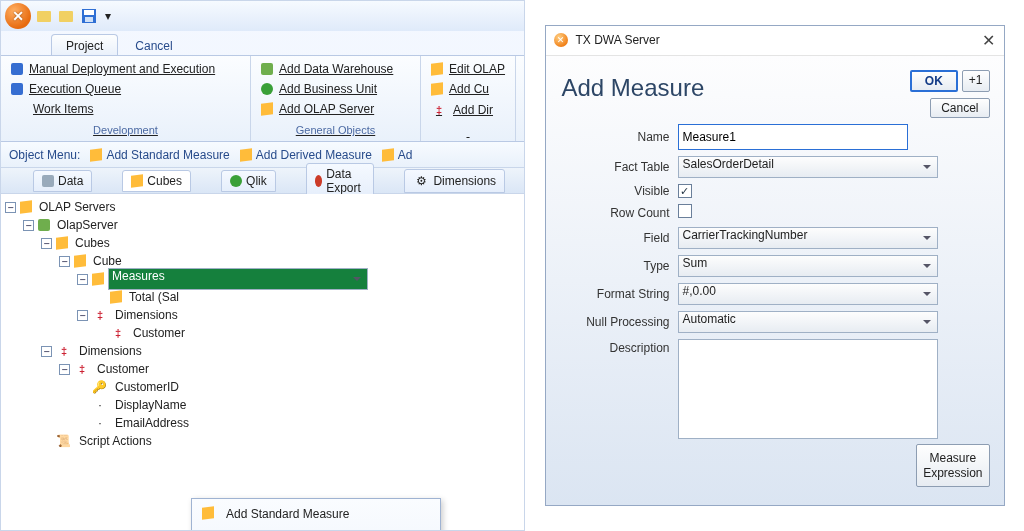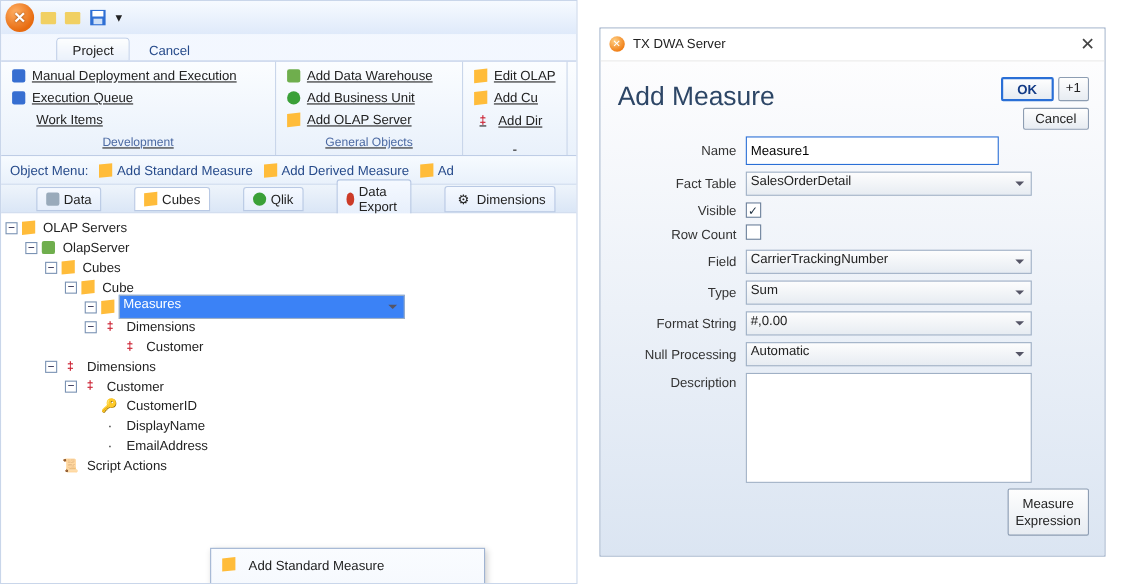--- a/index.html
+++ b/index.html
@@ -25,21 +25,21 @@
   .doctabs { height:26px; display:flex; align-items:center; gap:2px; padding:0 4px; background:linear-gradient(#eef4fb,#dae6f6); border-bottom:1px solid #c9d6ea;}
   .doctab { padding:3px 8px; display:flex; align-items:center; gap:4px; background:#fff; border:1px solid #b9c9e4; border-radius:3px 3px 0 0; cursor:pointer;margin-left:28px; }
   .doctab:not(.active) { background:linear-gradient(#f5f9ff,#e5eefb); }
 
   
   .tree { flex:1; background:#fff; padding:4px 0 4px 4px; overflow:hidden; position:relative;}
   .tn { display:flex; align-items:center; gap:4px; height:18px; white-space:nowrap;}
   .tn .exp { width:11px; height:11px; border:1px solid #7b93b4; background:#fff; color:#335; font-size:10px; line-height:9px; text-align:center; cursor:pointer; font-family:monospace;}
   .tn .sp { display:inline-block; width:11px; }
   .tn .lbl { padding:0 3px; }
-  .tn .sel { background:#3b82f6; color:#fff; }
+  .tn .sel { background:#15803d; color:#fff; }
   .tree .lvl1 { padding-left:0;}
   .tree .lvl2 { padding-left:18px;}
   .tree .lvl3 { padding-left:36px;}
   .tree .lvl4 { padding-left:54px;}
   .tree .lvl5 { padding-left:72px;}
   .tree .lvl6 { padding-left:90px;}
 
   
   .ctx { position:absolute; left:190px; top:304px; width:250px; background:linear-gradient(#fafcff,#f3f7fd); border:1px solid #9fb3d2; box-shadow:2px 2px 6px rgba(0,0,0,.2); padding:3px; z-index:10;}
   .ctx .iconcol { width:24px; text-align:center;}
@@ -230,20 +230,25 @@
     <div class="tn lvl4">
         <span class="exp">−</span>
         <span class="ico cube"></span>
         <span class="lbl">Cube</span>
       </div>
     <div class="tn lvl5">
         <span class="exp">−</span>
         <span class="ico cube"></span>
         <span class="lbl sel">Measures</span>
       </div>
+    <div class="tn lvl6">
+        <span class="sp"></span>
+        <span class="ico cube"></span>
+        <span class="lbl">Total (Sal</span>
+      </div>
     <div class="tn lvl5">
         <span class="exp">−</span>
         <span class="ico dim">‡</span>
         <span class="lbl">Dimensions</span>
       </div>
     <div class="tn lvl6">
         <span class="sp"></span>
         <span class="ico dim">‡</span>
         <span class="lbl">Customer</span>
       </div>

